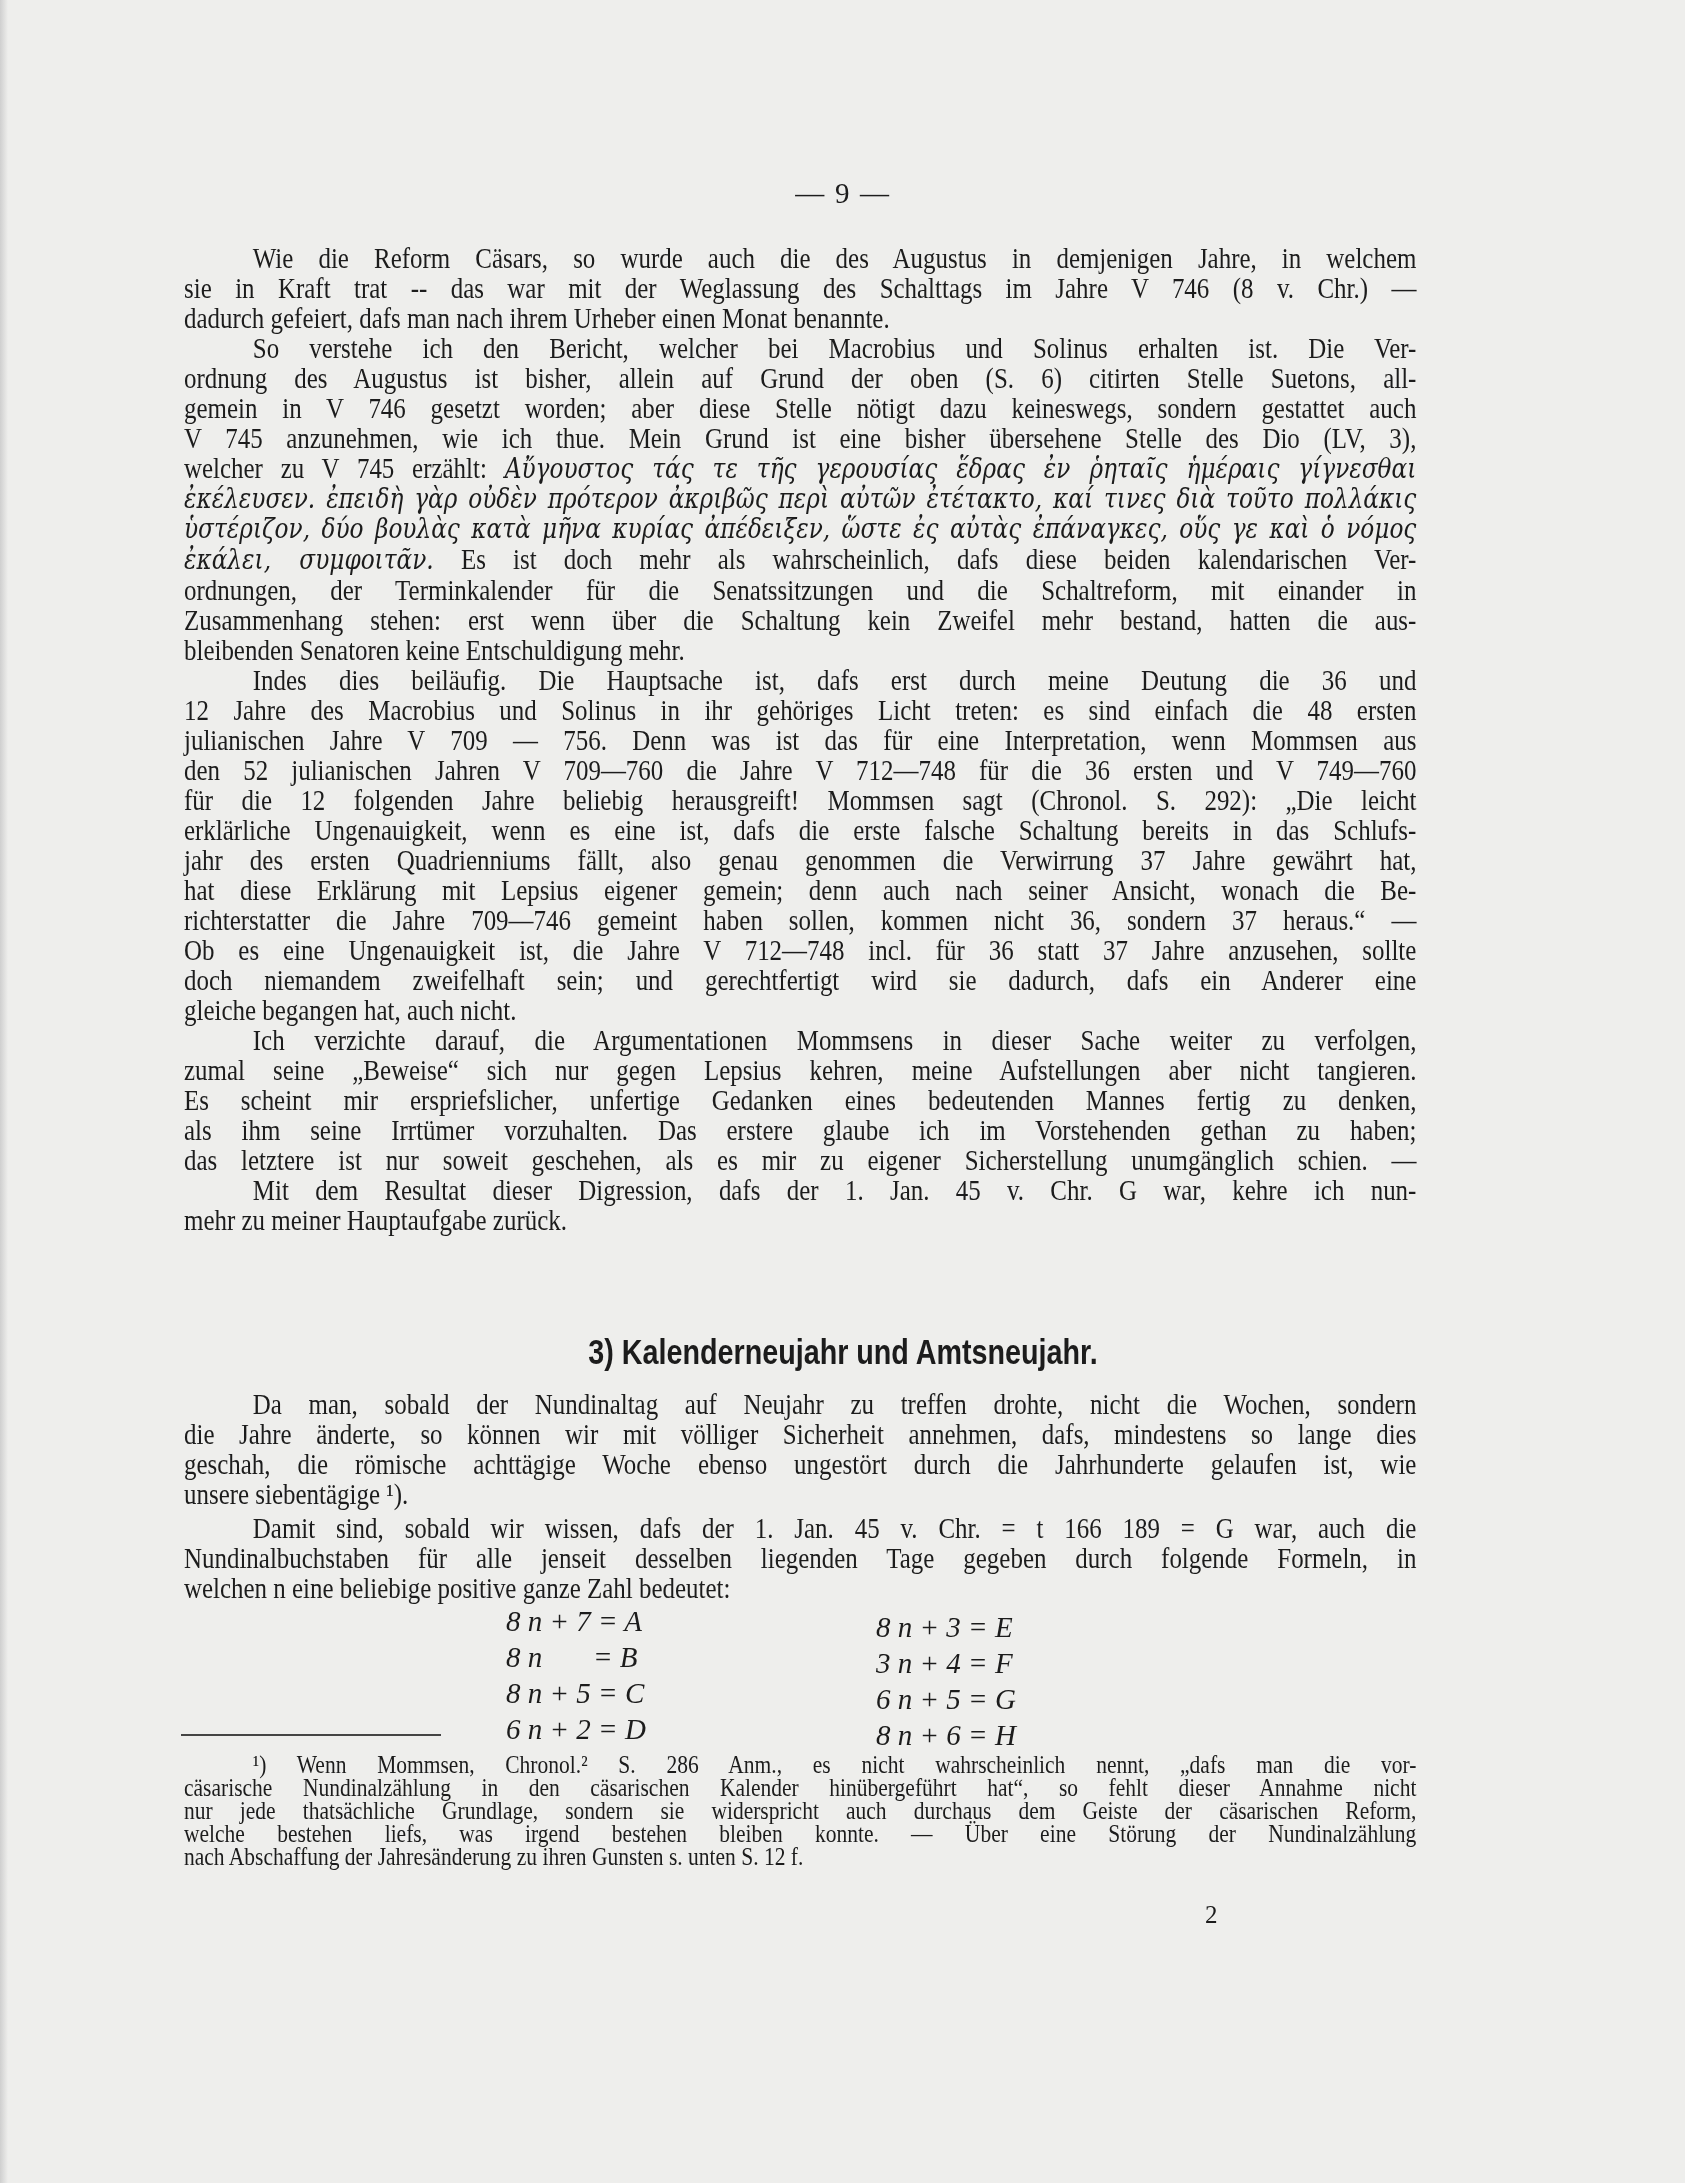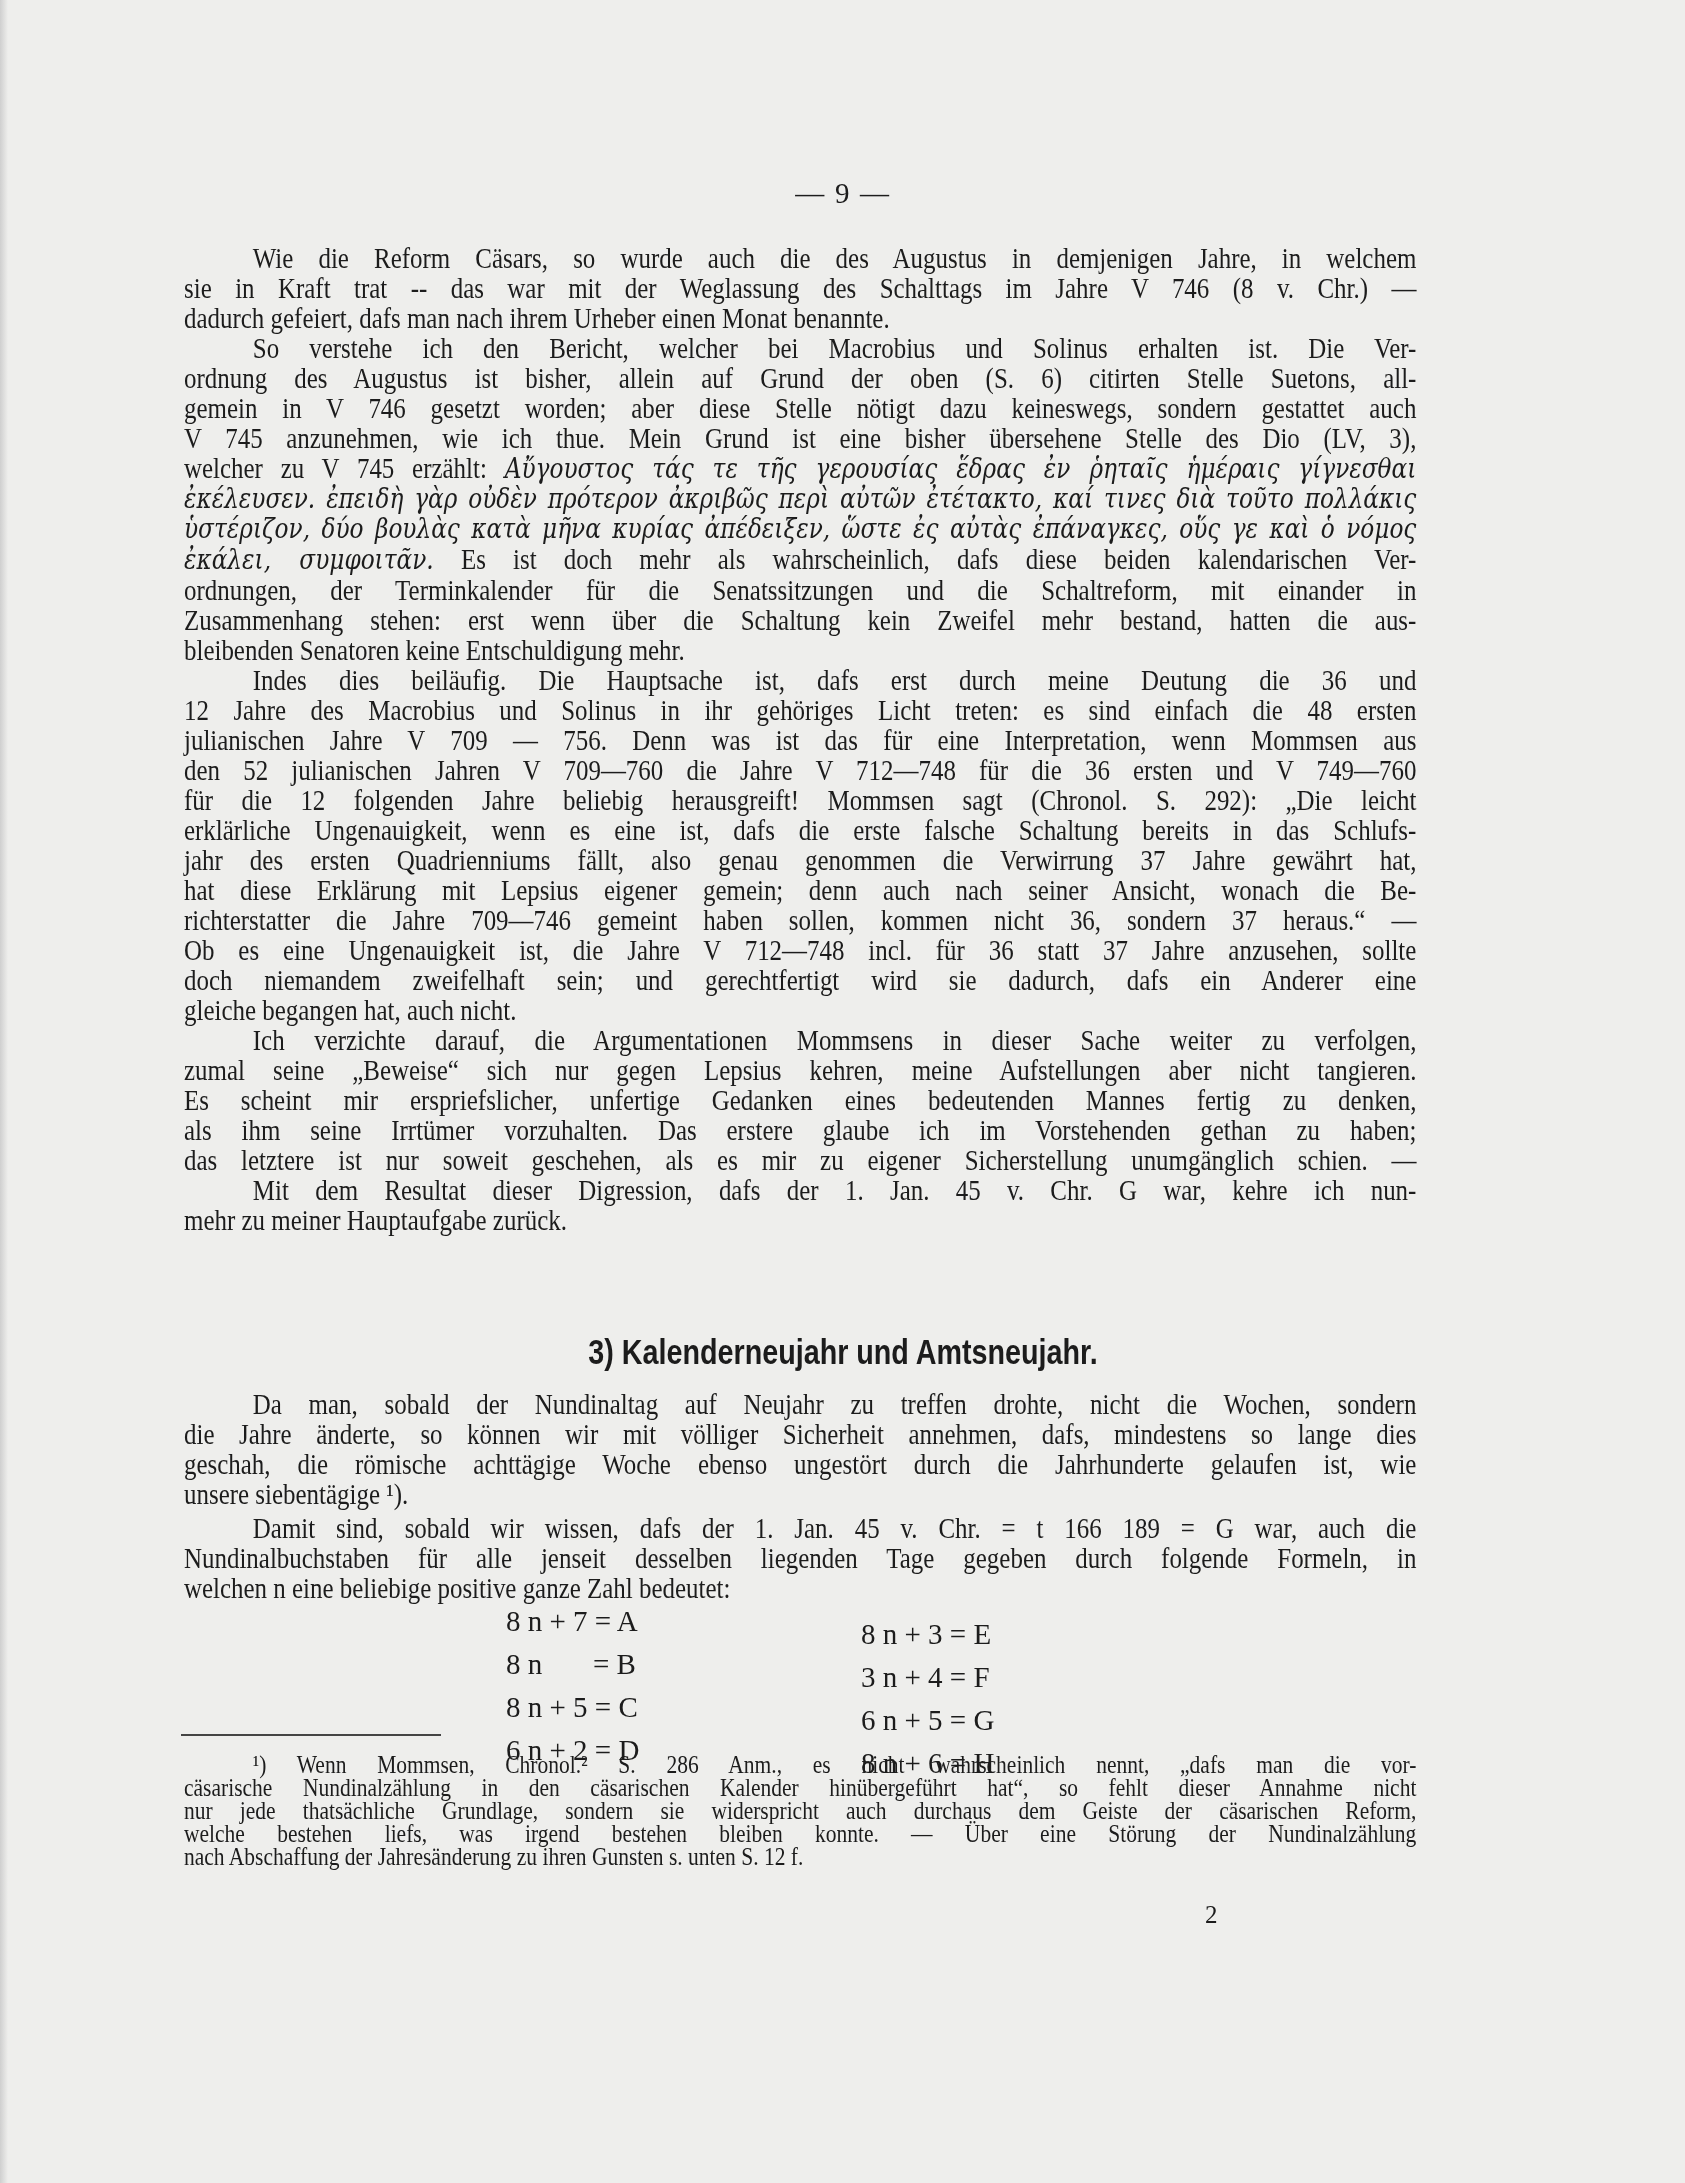--- a/index.html
+++ b/index.html
@@ -34,24 +34,24 @@
     position: absolute; top: 1332px; left: 0; width: 1686px; text-align: center;
     font-family: "Liberation Sans Narrow", "Liberation Sans", sans-serif;
     font-weight: bold; font-size: 35px; letter-spacing: 0px;
     transform: scaleX(0.82); transform-origin: center top;
   }
   #block2 { top: 1389px; }
   #block3 { top: 1513px; }
   .formulas {
     position: absolute; top: 1606px; left: 506px;
     font-size: 29px; line-height: 30px;
-    display: grid; grid-template-columns: 354px 253px; column-gap: 1px;
+    display: grid; grid-template-columns: 354px 253px; column-gap: 16px; font-style: italic;
   }
   .formula { white-space: pre; }
-  .formula.right { margin-top: 13px; }
+  .formula.right { margin-top: 6px; }
   .footnote-rule {
     position: absolute; top: 1734px; left: 181px; width: 260px; height: 0;
     border-top: 2.5px solid #444;
   }
   .footnote {
     position: absolute; top: 1753px; left: 184px; width: 1433px;
     font-size: 25px; line-height: 23px;
     transform: scaleX(0.86); transform-origin: left top;
   }
   .signature-mark {

